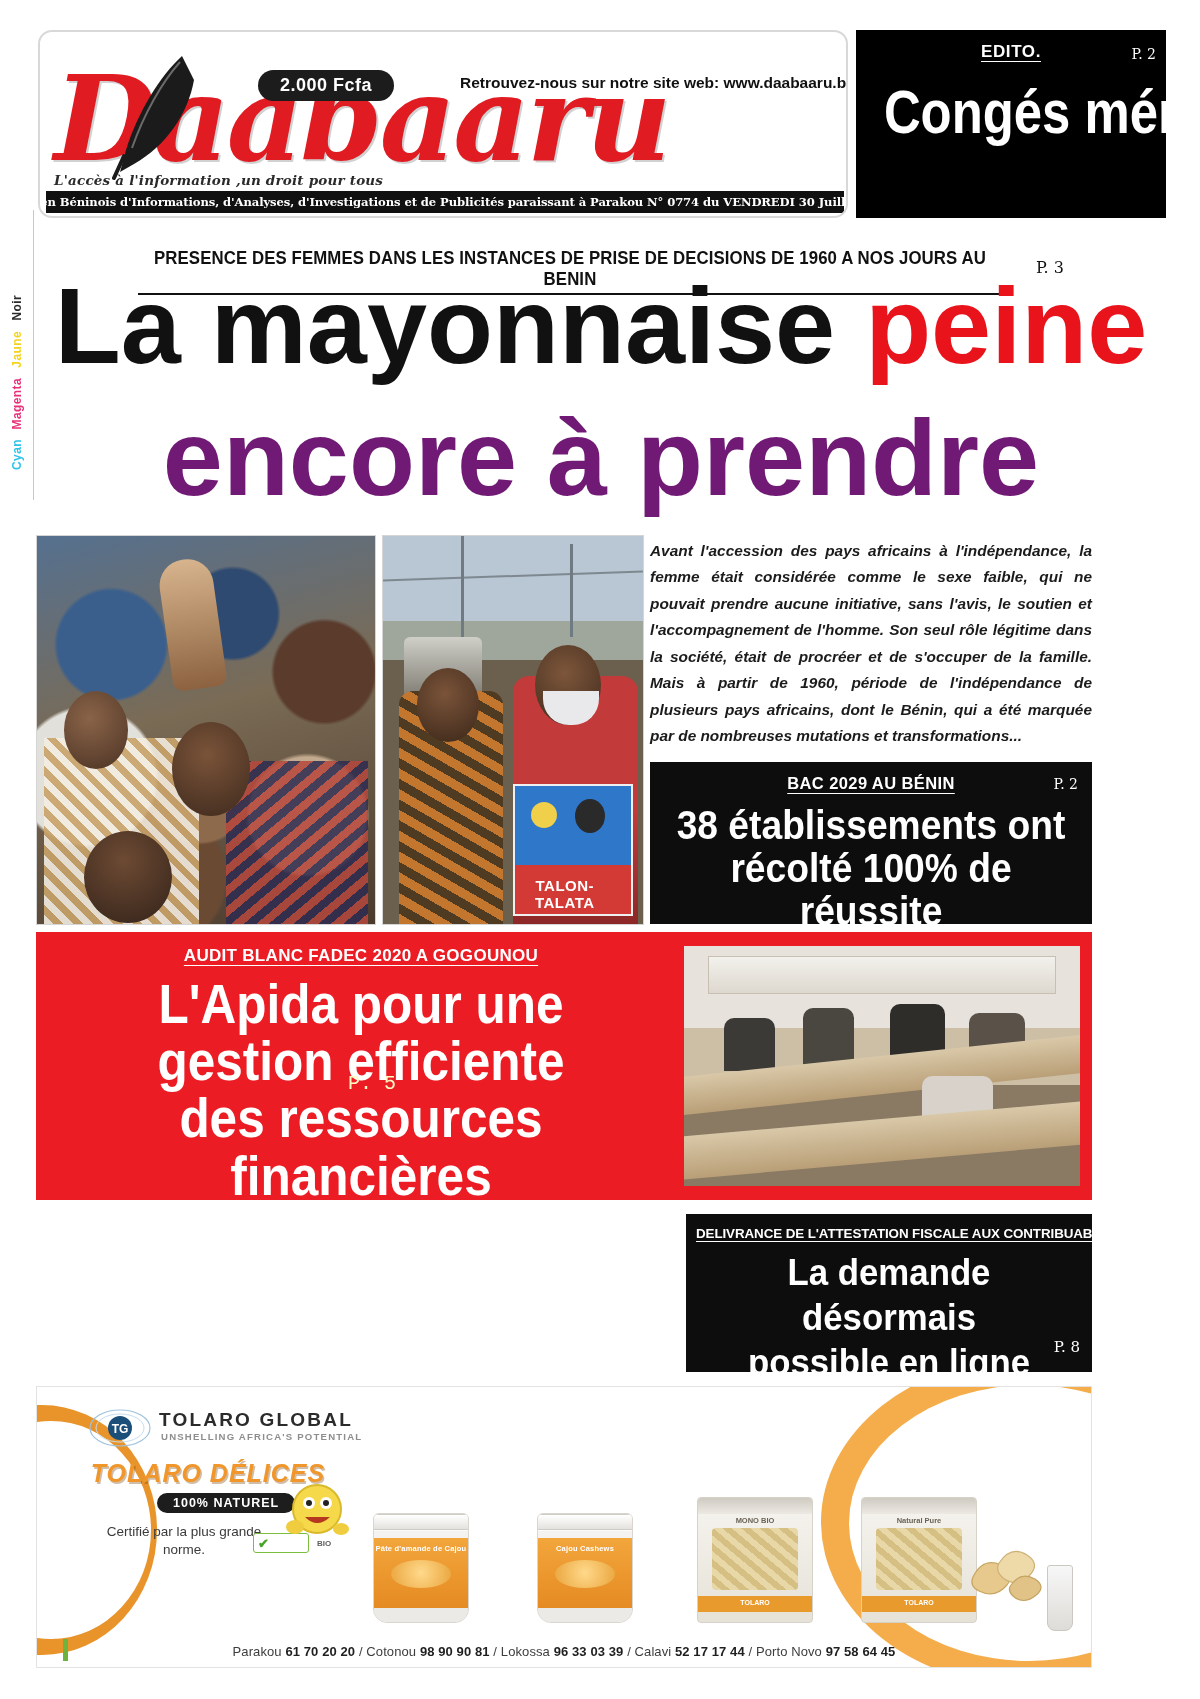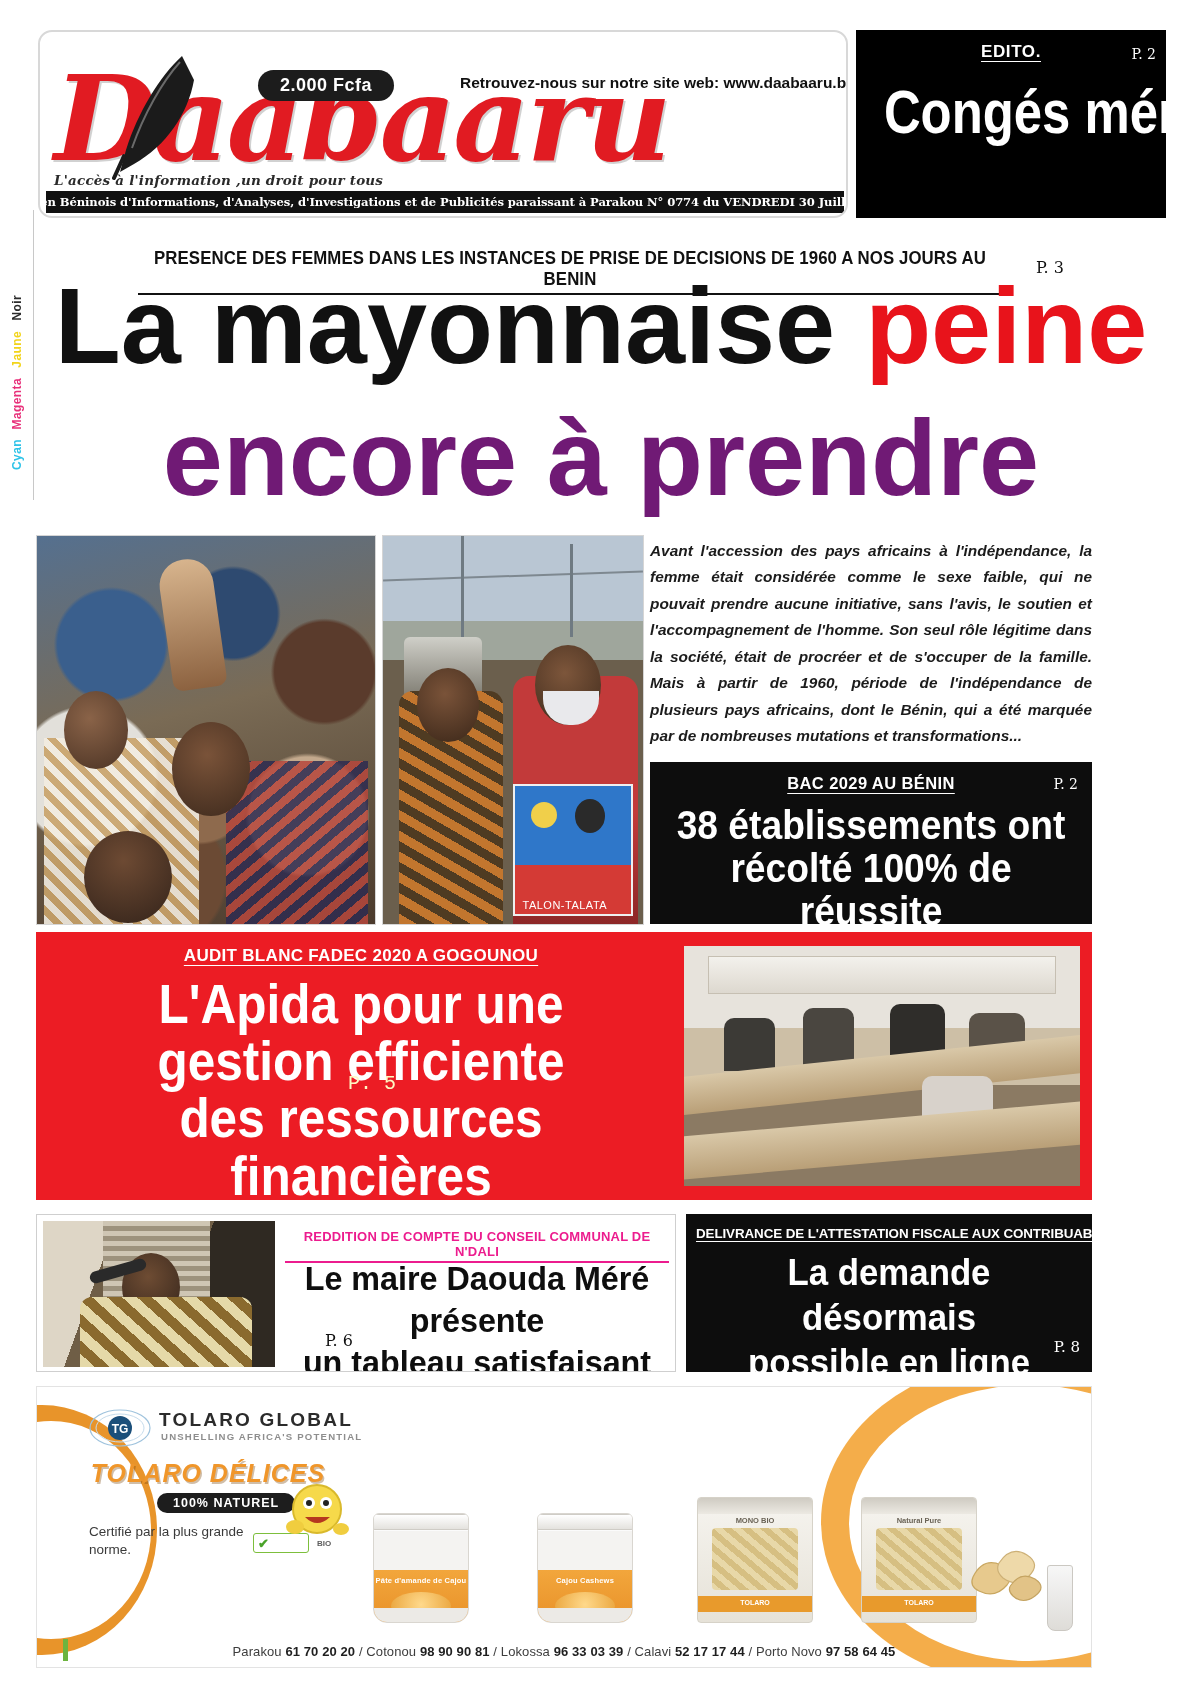--- a/index.html
+++ b/index.html
@@ -167,21 +167,21 @@
     background: linear-gradient(180deg,#c23a3a 0 55%, #8d2727 100%); border-radius: 16px 16px 0 0; }
   .ph-b .headB { position: absolute; right: 16%; top: 28%; width: 66px; height: 80px;
     background: radial-gradient(circle at 45% 35%, #7d563b, #3d291b); border-radius:50%; }
   .ph-b .mask { position: absolute; right: 17%; top: 40%; width: 56px; height: 34px;
     background:#e9e9ec; border-radius: 0 0 26px 26px; }
   .ph-b .poster { position: absolute; right: 4%; bottom: 2%; width: 46%; height: 34%;
     background: linear-gradient(180deg,#2f77c9 0 62%, #d43a35 62% 100%); border: 2px solid #efefef; }
   .ph-b .poster .p1 { position: absolute; left: 14%; top: 12%; width: 26px; height: 26px; border-radius:50%; background:#f0cf4a; }
   .ph-b .poster .p2 { position: absolute; left: 52%; top: 10%; width: 30px; height: 34px; border-radius:50%; background:#2a2a2a; }
   .ph-b .poster .ptxt { position: absolute; left: 0; right: 16px; bottom: 3px; text-align:center;
-    font-size: 11px; font-weight: normal; color:#fff; letter-spacing:.5px; }
+    font-size: 15px; font-weight: bold; color:#fff; letter-spacing:.5px; }
 
   
   .lead-body {
     position: absolute; left: 650px; top: 538px; width: 442px;
     font-size: 15.4px; line-height: 1.72; font-weight: bold; font-style: italic;
     color: #1b1b1b; text-align: justify;
     font-family: "Liberation Sans", sans-serif;
   }
 
   
@@ -330,21 +330,21 @@
     position: absolute; left: 46px; top: 72px; width: 250px; text-align: center;
     font-size: 25px; font-weight: bold; font-style: italic; letter-spacing: 1px;
     color: #f0962a; text-shadow: 1.5px 1.5px 0 rgba(120,70,10,.35);
   }
   .ad-nat {
     position: absolute; left: 108px; top: 106px;
     background: #1d1d1d; color: #fff; border-radius: 12px;
     padding: 3px 16px; font-size: 12.5px; font-weight: bold; letter-spacing: 1px; margin-left: 12px;
   }
   .ad-cert {
-    position: absolute; left: 52px; top: 136px; width: 190px; text-align: left;
+    position: absolute; left: 52px; top: 136px; width: 190px; text-align: center;
     font-size: 13.5px; color: #3a3a3a; line-height: 1.35;
   }
   .ad-check {
     position: absolute; left: 216px; top: 146px; width: 56px; height: 20px;
     background: #ffffff; border: 1px solid #7dbf3c; border-radius: 3px;
     display: flex; align-items: center; gap: 3px; padding-left: 4px;
   }
   .ad-check .tick { color: #4aa32a; font-size: 13px; font-weight: bold; }
   .ad-check .lbl { font-size: 8px; color: #5e5e5e; font-weight: bold; padding-left: 45px; }
   .emoji {
@@ -354,21 +354,21 @@
   .prod { position: absolute; bottom: 44px; }
   .tub {
     width: 96px; height: 110px;
     background: linear-gradient(180deg,#fbfbfb 0 16%, #f4f3f1 16% 100%);
     border: 1px solid #d9d6d0; border-radius: 6px 6px 14px 14px;
     position: relative; overflow: hidden;
   }
   .tub .lid { position:absolute; left:-5px; right:-5px; top:0; height: 16px;
     background: linear-gradient(180deg,#ffffff,#e4e2de); border:1px solid #cfccc6; border-radius: 6px; }
   .tub .band { position:absolute; left:0; right:0; top: 24px; height: 72px;
-    background: linear-gradient(180deg,#f2a63c,#e58a22); margin-top: 32px; }
+    background: linear-gradient(180deg,#f2a63c,#e58a22); }
   .tub .band .t { position:absolute; left:0; right:0; top:6px; text-align:center;
     font-size: 7.5px; font-weight: bold; color:#fff; letter-spacing:.2px; }
   .tub .band .d { position:absolute; left:18%; right:18%; top:22px; height: 28px;
     background: radial-gradient(circle at 50% 45%, #ffd98b, #e9a33a); border-radius: 50%; }
   .tub .foot { position:absolute; left:0; right:0; bottom:0; height: 14px; background:#eceae6; }
   .bag {
     width: 116px; height: 126px; position: relative; overflow: hidden;
     background: linear-gradient(180deg,#f6f4ef,#e6e2d8);
     border: 1px solid #d6d2c8; border-radius: 4px;
   }
@@ -503,35 +503,20 @@
       <div class="p p1"></div>
       <div class="p p2"></div>
       <div class="p p3"></div>
       <div class="p p4"></div>
       <div class="tbl1"></div>
       <div class="p p5"></div>
       <div class="tbl2"></div>
     </div>
   </div>
 
-  <div class="ndali">
-    <div class="ndali-photo">
-      <div class="nbg"></div>
-      <div class="blind"></div>
-      <div class="nhead"></div>
-      <div class="nbody"></div>
-      <div class="mic"></div>
-    </div>
-    <div class="ndali-kicker">REDDITION DE COMPTE DU CONSEIL COMMUNAL DE N'DALI</div>
-    <div class="ndali-title">
-      <div>Le maire Daouda Méré présente</div>
-      <div>un tableau satisfaisant</div>
-    </div>
-    <div class="ndali-page">P. 6</div>
-  </div>
 
   <div class="fisc">
     <div class="fisc-kicker">
       <u>DELIVRANCE DE L'ATTESTATION FISCALE AUX CONTRIBUABLES</u>
     </div>
     <div class="fisc-title">
       <div>La demande désormais</div>
       <div>possible en ligne</div>
     </div>
     <div class="fisc-page">P. 8</div>

